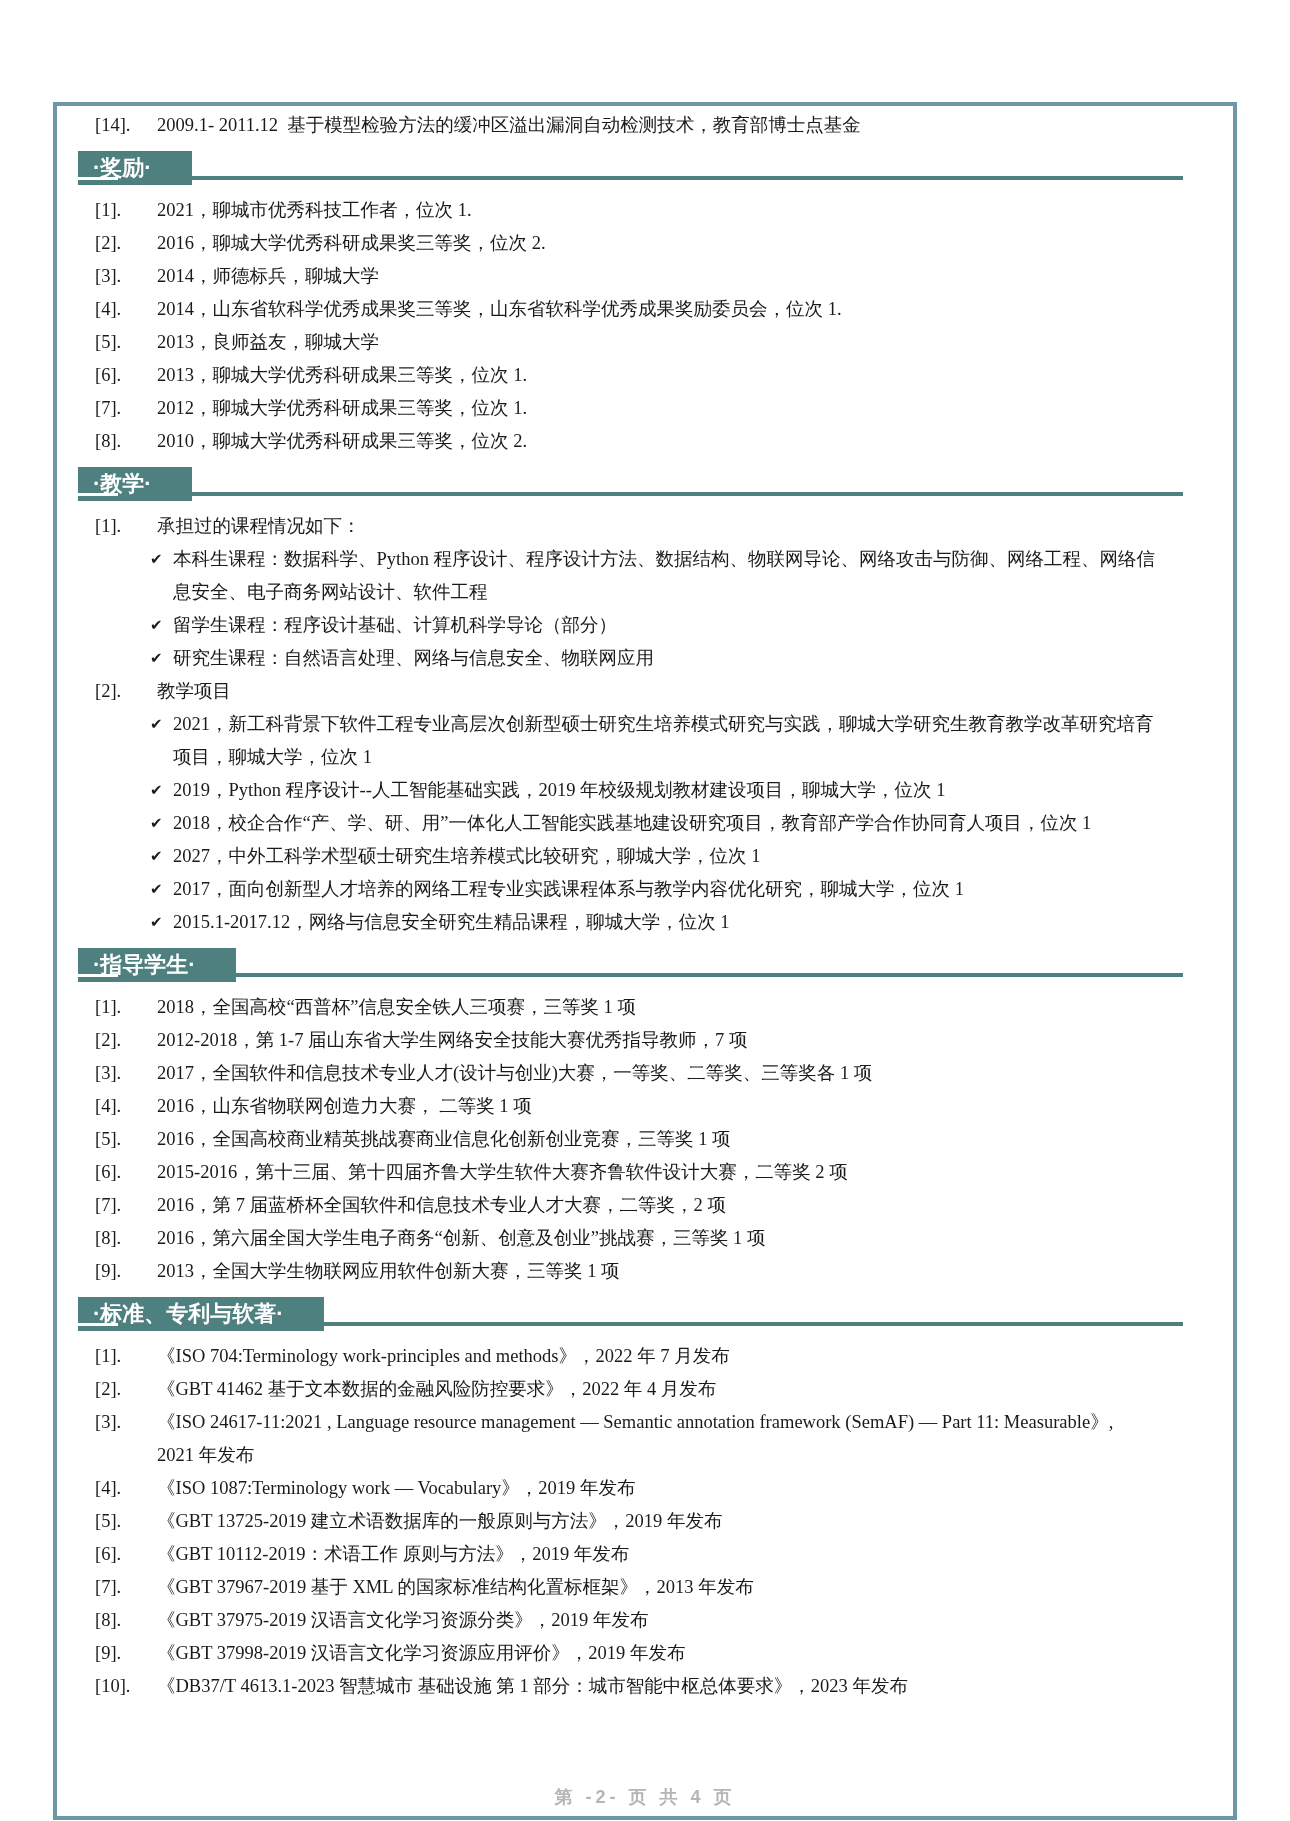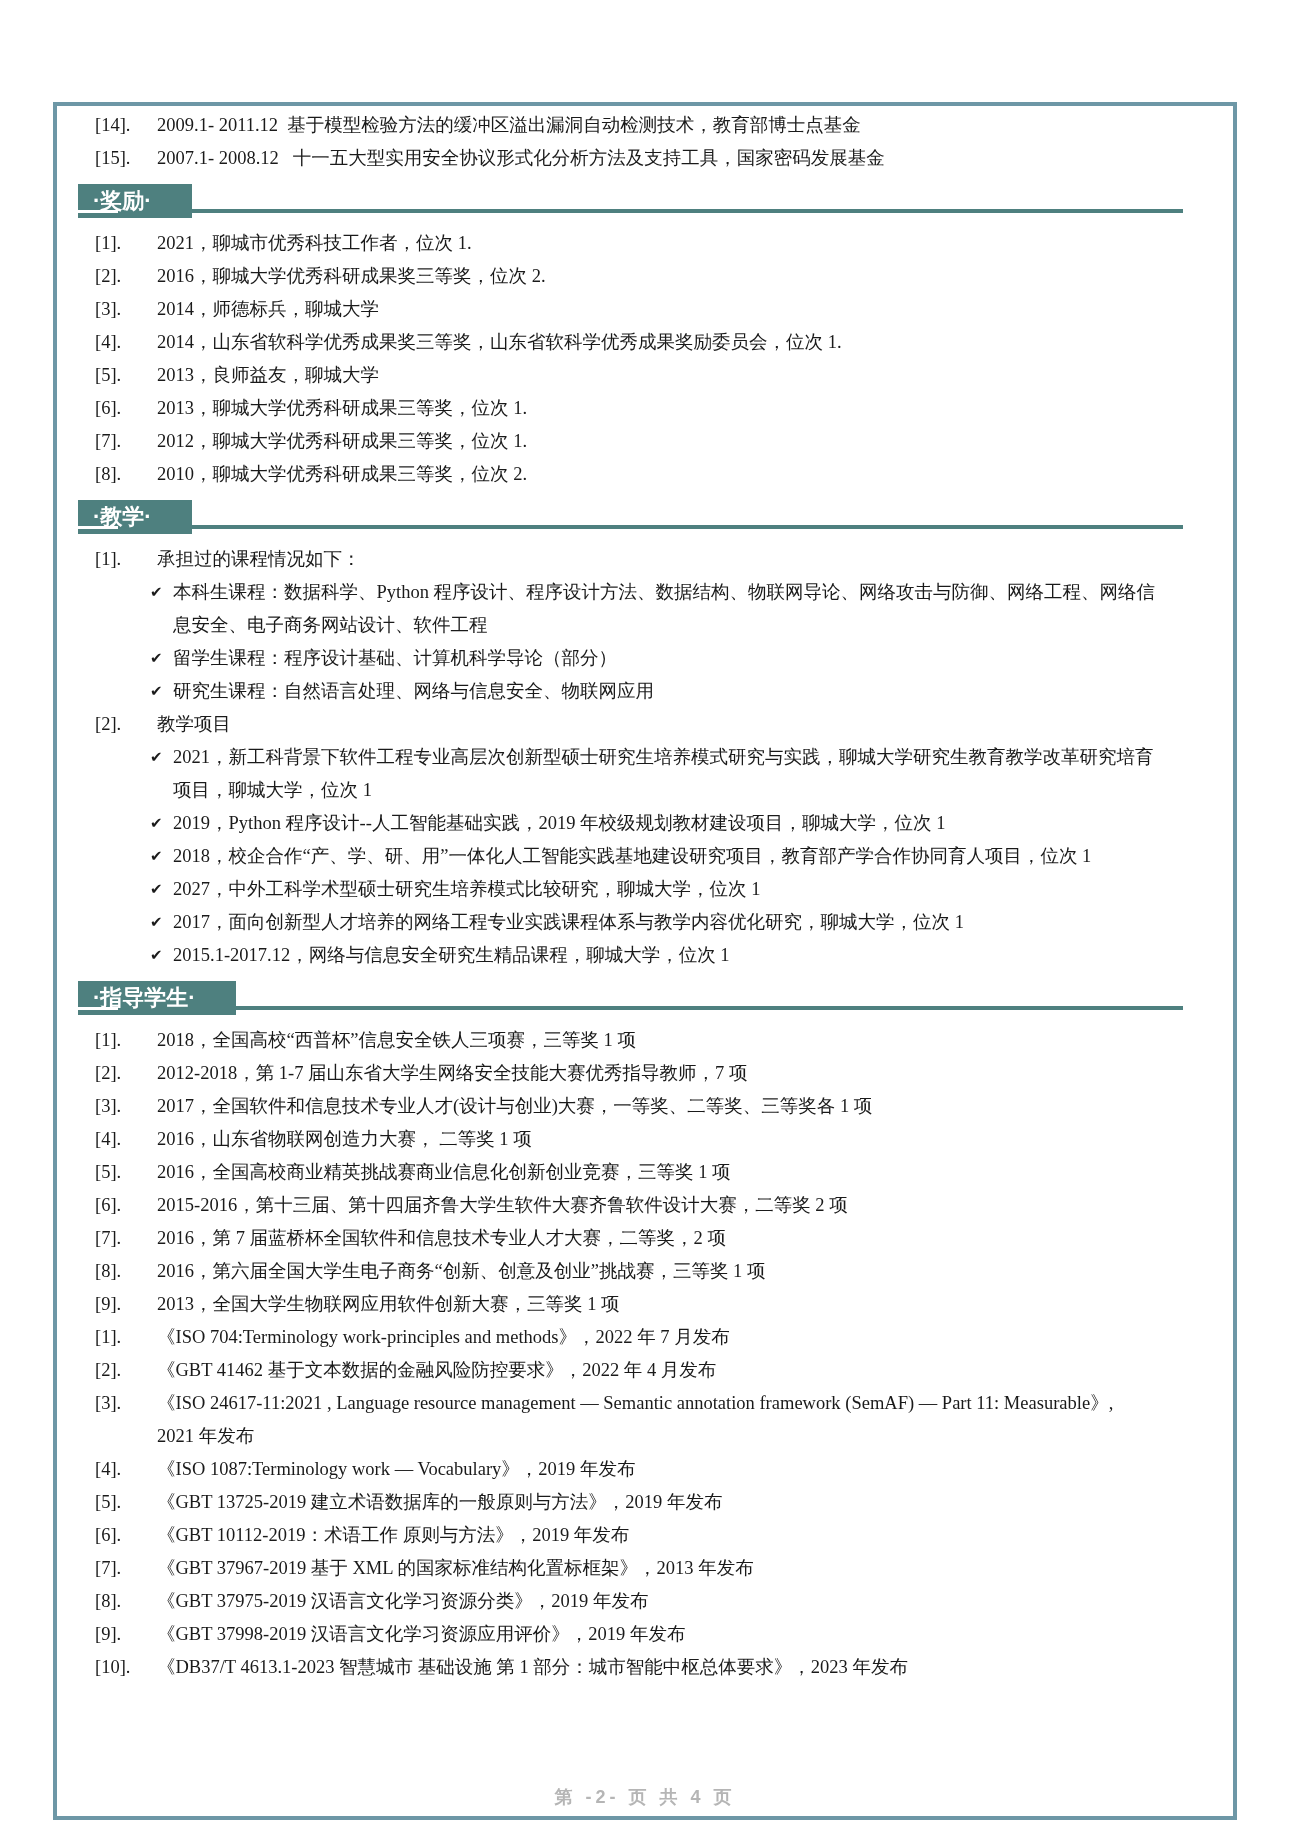--- a/index.html
+++ b/index.html
@@ -69,24 +69,20 @@
 <body>
 
 <div class="frame">
   <div class="content">
     <div id="continued">
   <div class="item">
     <span class="num">[14].</span>
     <span class="text">2009.1- 2011.12  基于模型检验方法的缓冲区溢出漏洞自动检测技术，教育部博士点基金</span>
   </div>
 
-  <div class="item">
-    <span class="num">[15].</span>
-    <span class="text">2007.1- 2008.12   十一五大型实用安全协议形式化分析方法及支持工具，国家密码发展基金</span>
-  </div>
 
 </div>
     <div id="sections">
   <div class="section">
     <div class="sec-header">
       <div class="sec-box">
         <span class="sec-title">·奖励·</span>
         <span class="white-line"></span>
       </div>
       <div class="sec-rule"></div>
@@ -250,20 +246,27 @@
   </div>
 
   <div class="item">
     <span class="num">[9].</span>
     <span class="text">2013，全国大学生物联网应用软件创新大赛，三等奖 1 项</span>
   </div>
 </div>
   </div>
 
   <div class="section">
+    <div class="sec-header">
+      <div class="sec-box">
+        <span class="sec-title">·标准、专利与软著·</span>
+        <span class="white-line"></span>
+      </div>
+      <div class="sec-rule"></div>
+    </div>
     <div class="sec-items">
   <div class="item">
     <span class="num">[1].</span>
     <span class="text">《ISO 704:Terminology work-principles and methods》，2022 年 7 月发布</span>
   </div>
 
   <div class="item">
     <span class="num">[2].</span>
     <span class="text">《GBT 41462 基于文本数据的金融风险防控要求》，2022 年 4 月发布</span>
   </div>

